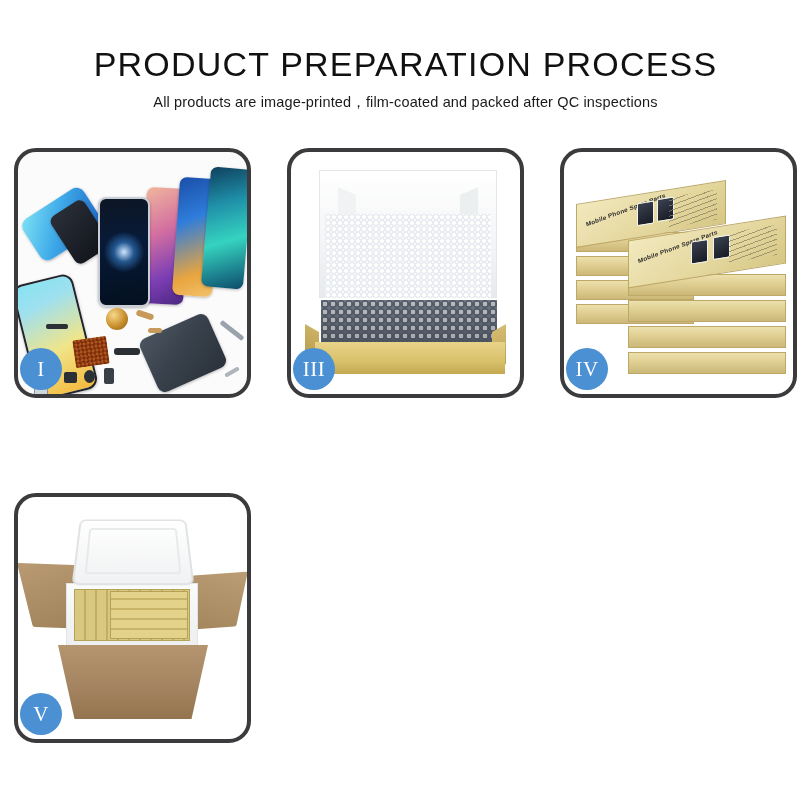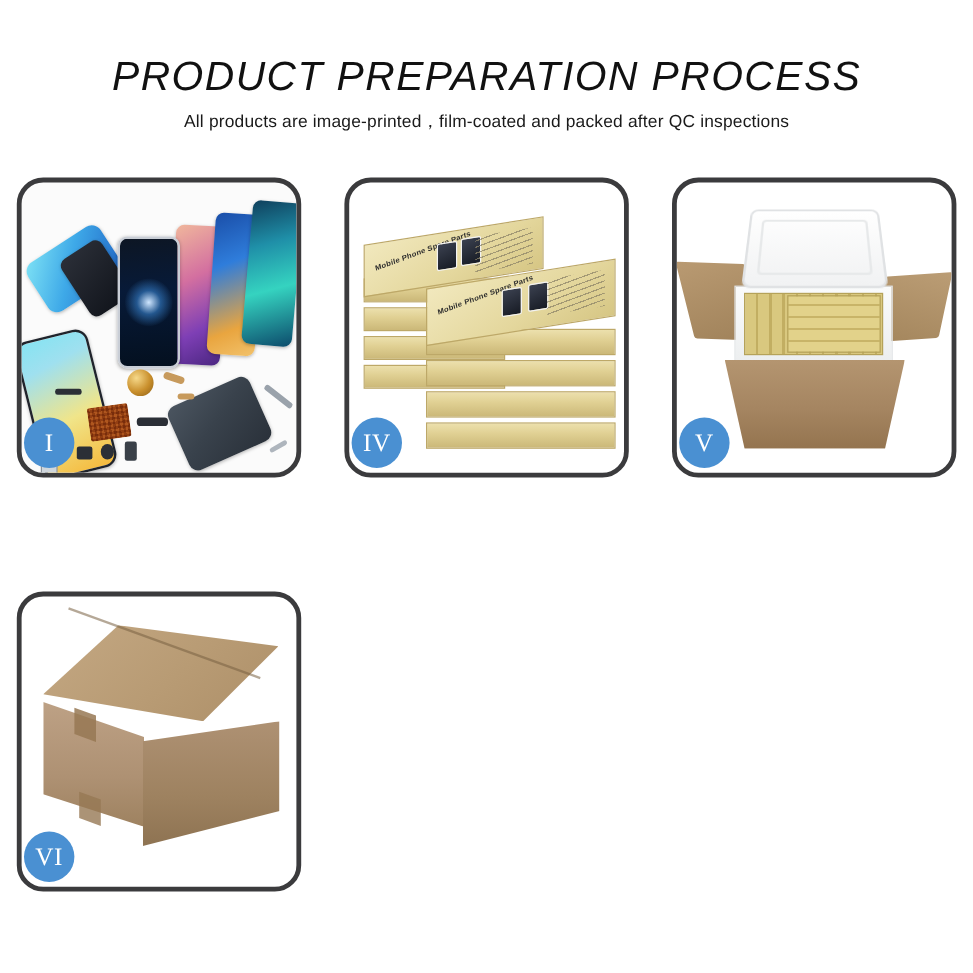--- a/index.html
+++ b/index.html
@@ -31,21 +31,20 @@
     text-align: center;
   }
   .title {
     font-size: 34px;
     font-weight: 400;
     letter-spacing: 1.2px;
     color: #111111;
     line-height: 40px;
     margin: 0;
     white-space: nowrap;
-    font-style: italic;
   }
   .subtitle {
     font-size: 14.5px;
     font-weight: 400;
     color: #1a1a1a;
     line-height: 20px;
     margin: 8px 0 0 0;
     letter-spacing: 0.15px;
     white-space: nowrap;
   }
@@ -472,20 +471,34 @@
         <div class="chip" style="left:130px;top:176px;width:14px;height:5px;background:#c79a5c;border-radius:3px;"></div>
         <div class="chip" style="left:200px;top:176px;width:28px;height:5px;background:#9aa2ab;transform:rotate(38deg);border-radius:2px;"></div>
         <div class="chip" style="left:206px;top:218px;width:16px;height:4px;background:#aeb5bd;transform:rotate(-30deg);"></div>
         <div class="chip" style="left:86px;top:216px;width:10px;height:16px;background:#3a4048;border-radius:2px;"></div>
         <div class="chip" style="left:16px;top:232px;width:14px;height:12px;background:#cfd6dc;border:1px solid #8d949c;border-radius:2px;box-sizing:border-box;"></div>
       </div>
       <div class="badge">I</div>
     </div>
 
 
+    <div class="panel p3">
+      <div class="photo">
+        <div class="bx-lid">
+          <div class="bx-lid-flapL"></div>
+          <div class="bx-lid-flapR"></div>
+        </div>
+        <div class="bx-foam"></div>
+        <div class="bx-bubble"></div>
+        <div class="bx-sideL"></div>
+        <div class="bx-sideR"></div>
+        <div class="bx-front"></div>
+      </div>
+      <div class="badge">III</div>
+    </div>
 
     <div class="panel p4">
       <div class="photo">
         <div class="stack">
 
           <div class="sbox" style="left:8px;top:62px;width:118px;height:20px;"></div>
           <div class="sbox" style="left:8px;top:86px;width:118px;height:20px;"></div>
           <div class="sbox" style="left:8px;top:110px;width:118px;height:20px;"></div>
           <div class="sbox" style="left:8px;top:134px;width:118px;height:20px;"></div>
 
@@ -518,26 +531,15 @@
         <div class="v-flapR"></div>
         <div class="v-foamtray"></div>
         <div class="v-goods"></div>
         <div class="v-goods2"></div>
         <div class="v-foamlid"></div>
         <div class="v-front"></div>
       </div>
       <div class="badge">V</div>
     </div>
 
-    <div class="panel p6">
-      <div class="photo">
-        <div class="c-top"></div>
-        <div class="c-top-seam"></div>
-        <div class="c-left"></div>
-        <div class="c-right"></div>
-        <div class="c-tapeA"></div>
-        <div class="c-tapeB"></div>
-      </div>
-      <div class="badge">VI</div>
-    </div>
 
   </div>
 </div>
 
 </body></html>

